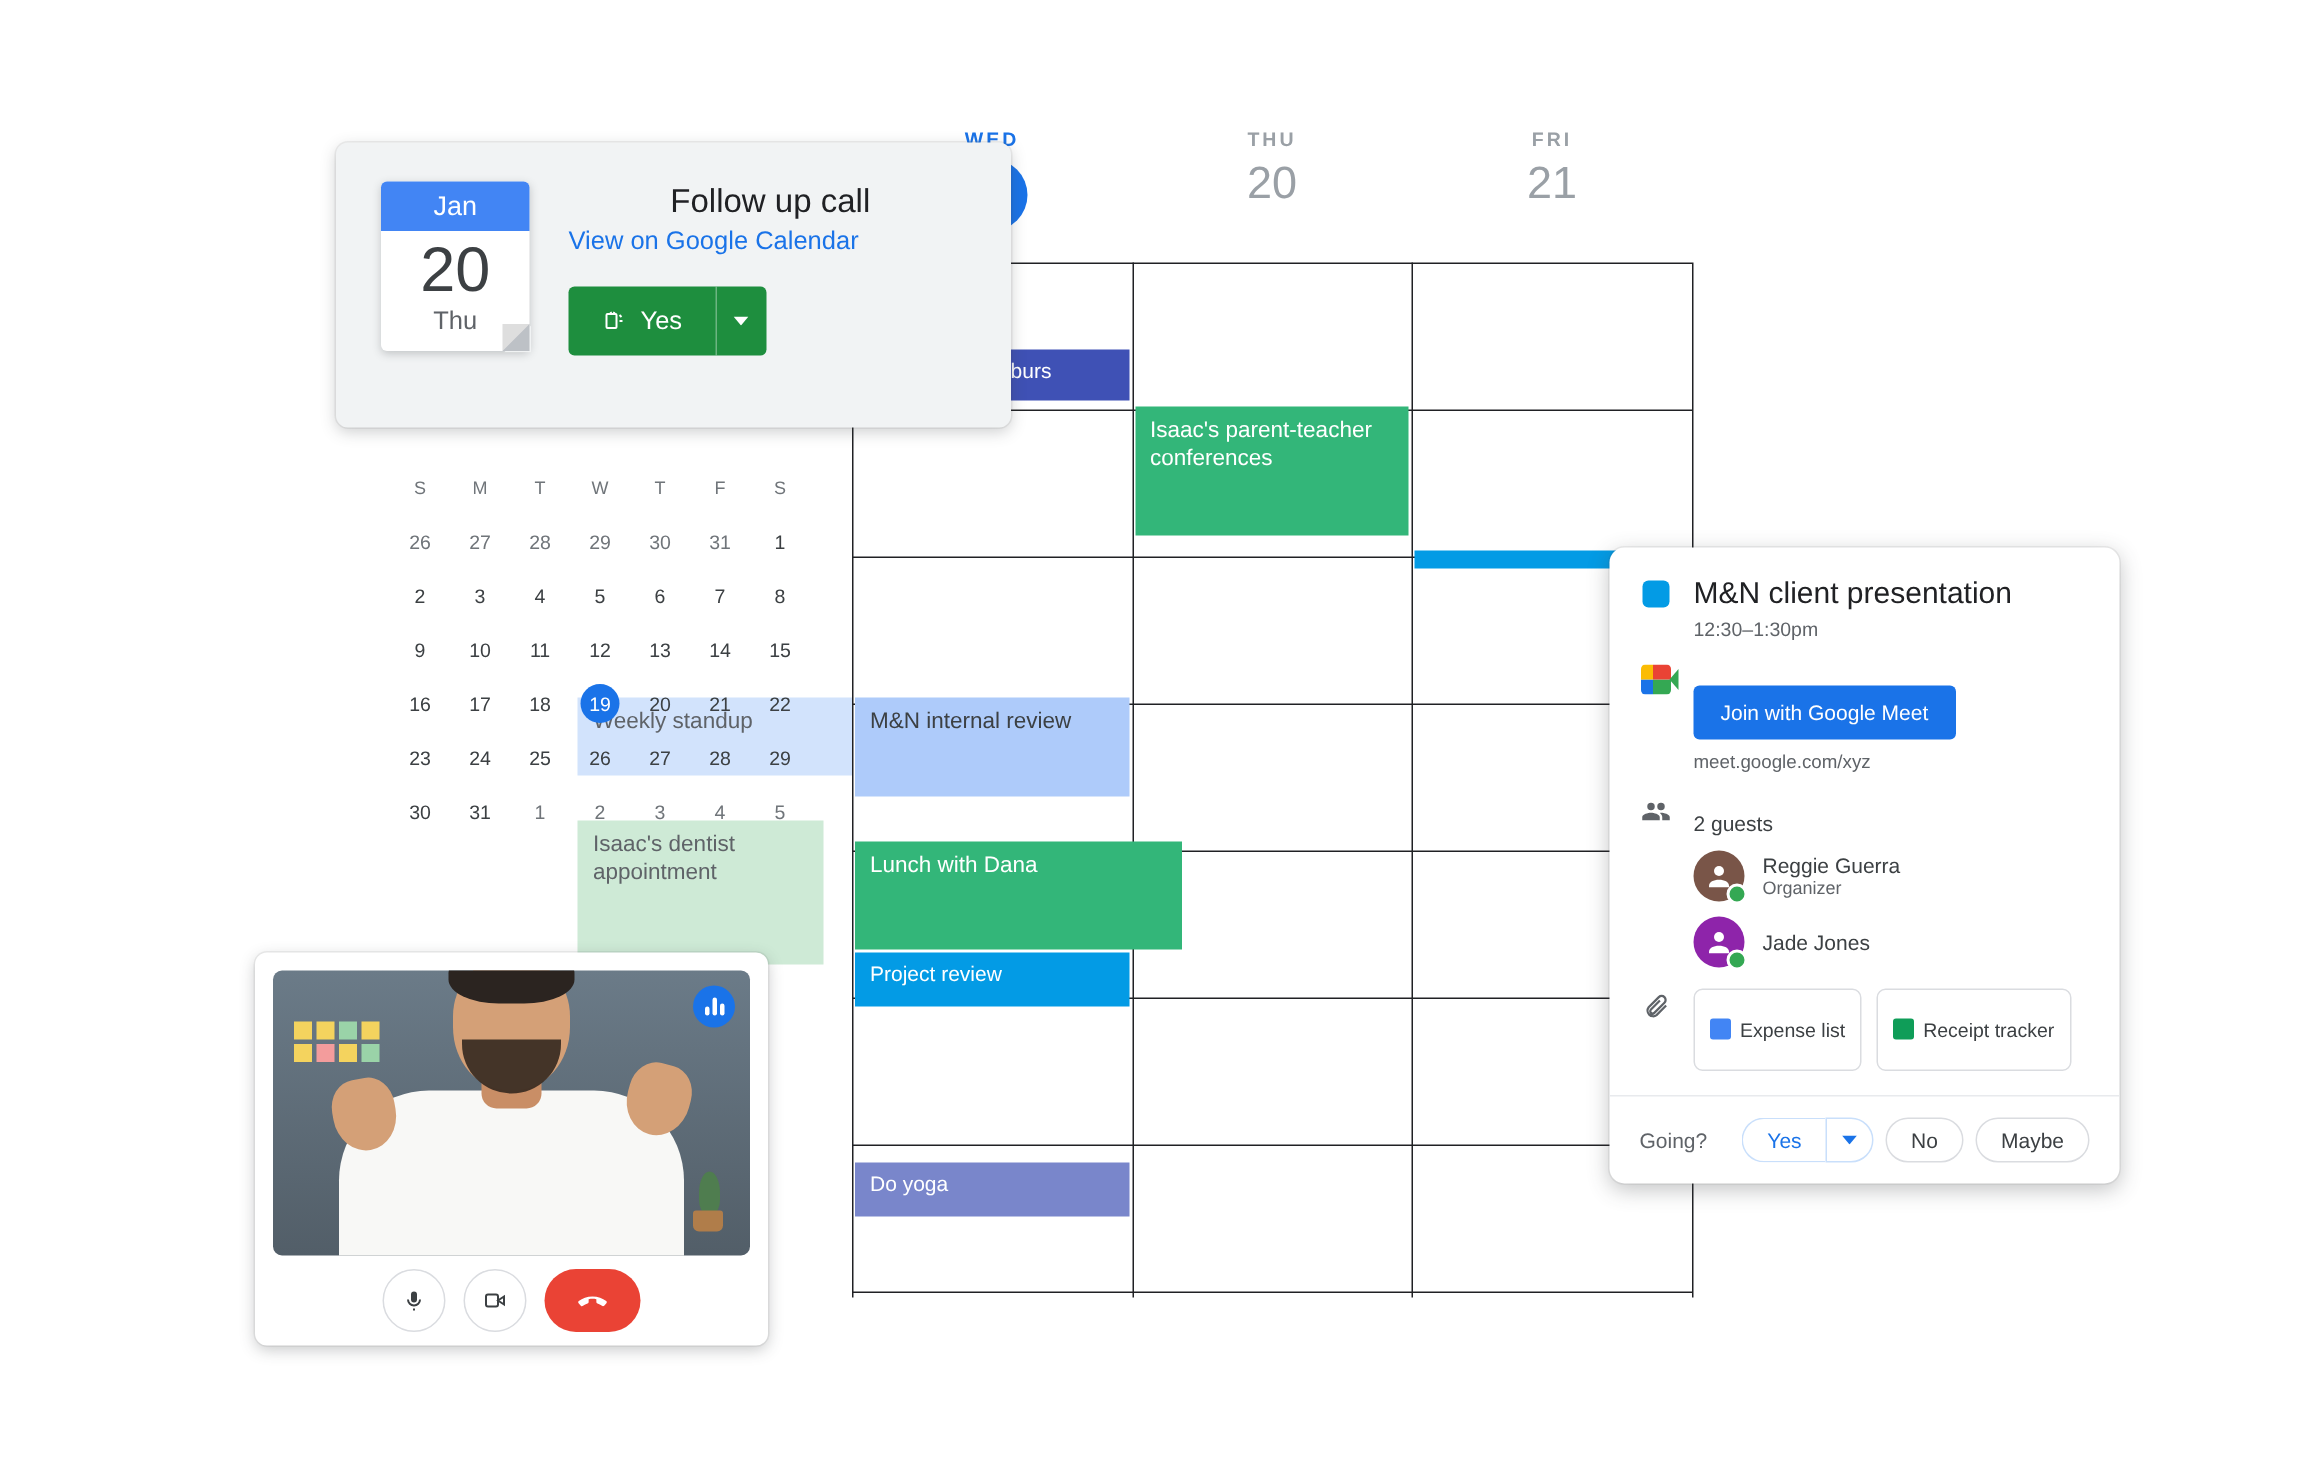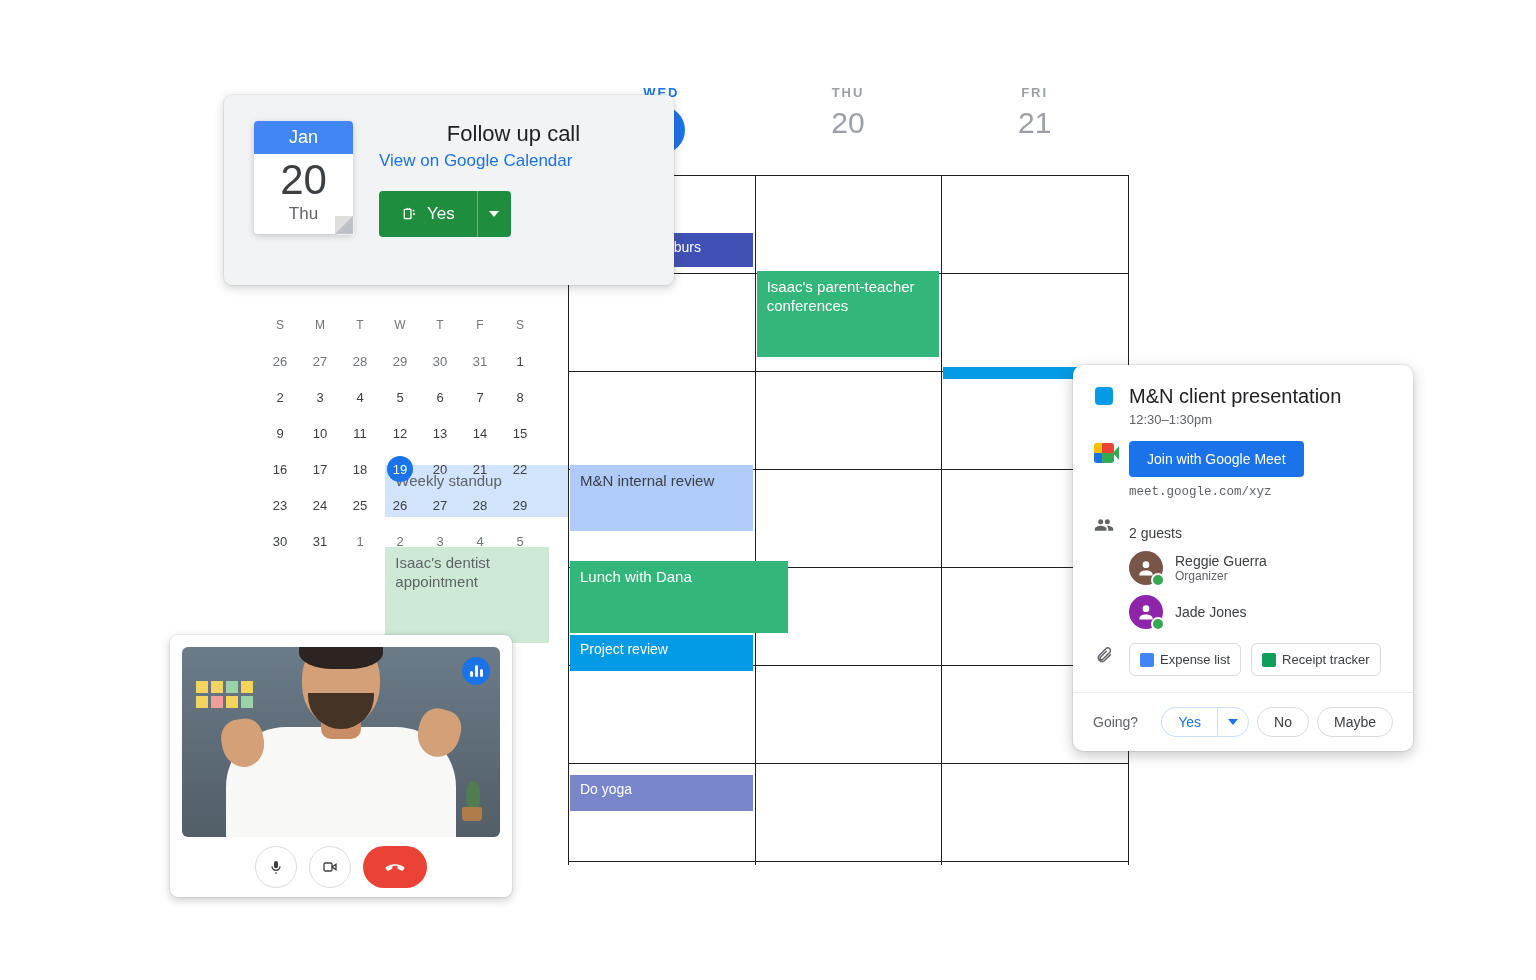--- a/index.html
+++ b/index.html
@@ -361,38 +361,38 @@
     position:relative;
   }
   .meettri{
     position:absolute; right:-5px;top:3px;
     width:0;height:0;border-style:solid;
     border-width:7px 6px 7px 0;
     border-color: transparent #34a853 transparent transparent;
   }
   .joinbtn {
     background:#1a73e8;color:#fff;border:none;border-radius:4px;
-    padding:10px 18px;font-size:14px;cursor:pointer;font-family:inherit;
-  }
-  .meeturl{ font-size:12.5px;color:#5f6368;margin-top:8px; word-break:break-all;font-family:Liberation Mono, monospace;}
+    padding:10px 18px;font-size:14px;cursor:pointer;font-family:inherit;margin-top:16px;
+  }
+  .meeturl{ font-size:12.5px;color:#5f6368;margin-top:8px; word-break:break-all;}
   .guest { display:flex; align-items:center; gap:12px; margin-top:10px;}
   .avatar {
     width:34px;height:34px;border-radius:50%;
     position:relative;
     display:flex;align-items:center;justify-content:center;
     color:#fff;font-weight:500;
   }
   .avatar .chk{
     position:absolute;right:-2px;bottom:-2px;width:14px;height:14px;border-radius:50%;
     background:#34a853;border:2px solid #fff;
   }
   .chips { display:flex; gap:10px; }
   .chip {
-    border:1px solid #dadce0;border-radius:6px;padding:8px 10px;
-    display:inline-flex;align-items:center;gap:6px;font-size:13px;cursor:pointer;
+    border:1px solid #dadce0;border-radius:6px;padding:19px 10px;
+    display:inline-flex;align-items:flex-start;gap:6px;font-size:13px;cursor:pointer;
   }
   .chip .di{width:14px;height:14px;border-radius:2px;}
   .going-row{
     display:flex;align-items:center;justify-content:space-between;
     border-top:1px solid #e8eaed;margin:16px -20px -16px;padding:14px 20px;
   }
   .pillbtn{
     border:1px solid #dadce0;background:#fff;border-radius:20px;
     padding:6px 16px;font-size:14px;cursor:pointer;font-family:inherit;color:#3c4043;
   }

